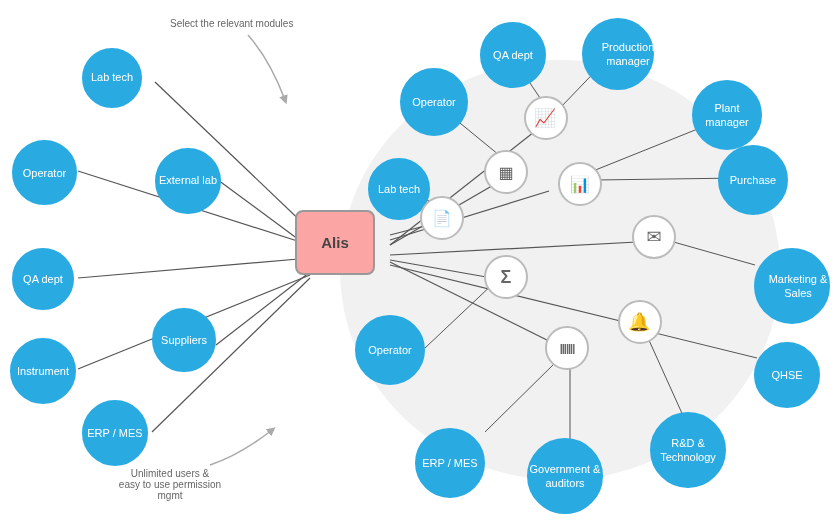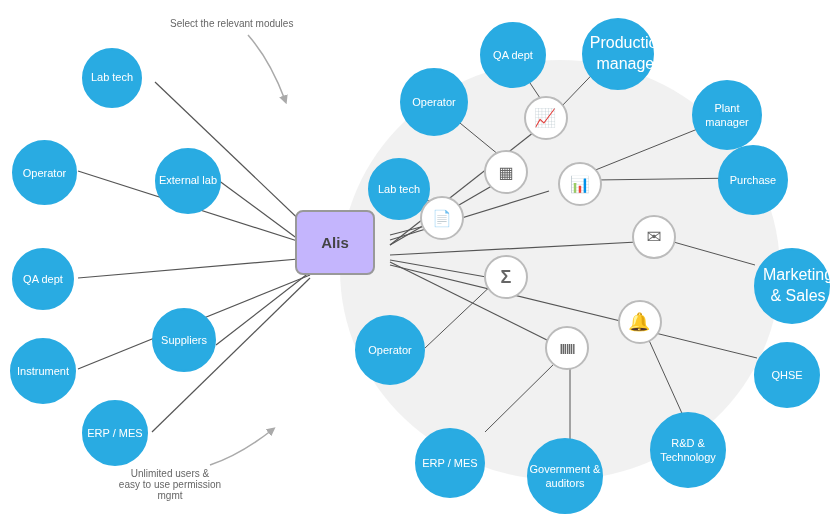--- a/index.html
+++ b/index.html
@@ -109,21 +109,21 @@
     <path d="M 210,465 Q 240,455 272,430" stroke="#aaa" stroke-width="1.5" fill="none" marker-end="url(#arrow)"></path>
 
     <defs>
       <marker id="arrow" markerWidth="6" markerHeight="6" refX="3" refY="3" orient="auto">
         <path d="M0,0 L0,6 L6,3 z" fill="#aaa"></path>
       </marker>
     </defs>
   </svg>
 
   <div style="position:absolute; left:295px; top:210px; width:80px; height:65px; 
-              background:#c4b5fd; border:2px solid #999; border-radius:8px;
+              background:#fca5a5; border:2px solid #999; border-radius:8px;
               display:flex; align-items:center; justify-content:center;
               font-size:15px; font-weight:bold; color:#444; z-index:10;">
     <span>Alis</span>
   </div>
 
   <div style="position:absolute; left:170px; top:18px; font-size:10px; color:#666; width:130px; text-align:left;">
     <span>Select the relevant modules</span>
   </div>
 
   <div style="position:absolute; left:105px; top:468px; font-size:10px; color:#666; width:130px; text-align:center;">
@@ -156,41 +156,41 @@
 
   <div class="node node-blue" style="left:82px; top:400px; width:66px; height:66px;">
     <span style="font-size:11px;">ERP / MES</span>
   </div>
 
   <div class="node node-blue" style="left:480px; top:22px; width:66px; height:66px;">
     <span style="font-size:11px;">QA dept</span>
   </div>
 
   <div class="node node-blue" style="left:582px; top:18px; width:72px; height:72px;">
-    <span style="font-size:16px; line-height:1.3;padding-left:20px;">Production manager</span>
+    <span style="font-size:11px; line-height:1.3;padding-left:20px;">Production manager</span>
   </div>
 
   <div class="node node-blue" style="left:400px; top:68px; width:68px; height:68px;">
     <span style="font-size:11px;">Operator</span>
   </div>
 
   <div class="node node-blue" style="left:692px; top:80px; width:70px; height:70px;">
     <span style="font-size:11px; line-height:1.3;">Plant manager</span>
   </div>
 
   <div class="node node-blue" style="left:368px; top:158px; width:62px; height:62px;">
     <span style="font-size:11px;">Lab tech</span>
   </div>
 
   <div class="node node-blue" style="left:718px; top:145px; width:70px; height:70px;">
     <span style="font-size:11px;">Purchase</span>
   </div>
 
   <div class="node node-blue" style="left:754px; top:248px; width:76px; height:76px;">
-    <span style="font-size:16px; line-height:1.3;padding-left:12px;">Marketing &amp; Sales</span>
+    <span style="font-size:11px; line-height:1.3;padding-left:12px;">Marketing &amp; Sales</span>
   </div>
 
   <div class="node node-blue" style="left:355px; top:315px; width:70px; height:70px;">
     <span style="font-size:11px;">Operator</span>
   </div>
 
   <div class="node node-blue" style="left:754px; top:342px; width:66px; height:66px;">
     <span style="font-size:11px;">QHSE</span>
   </div>
 

